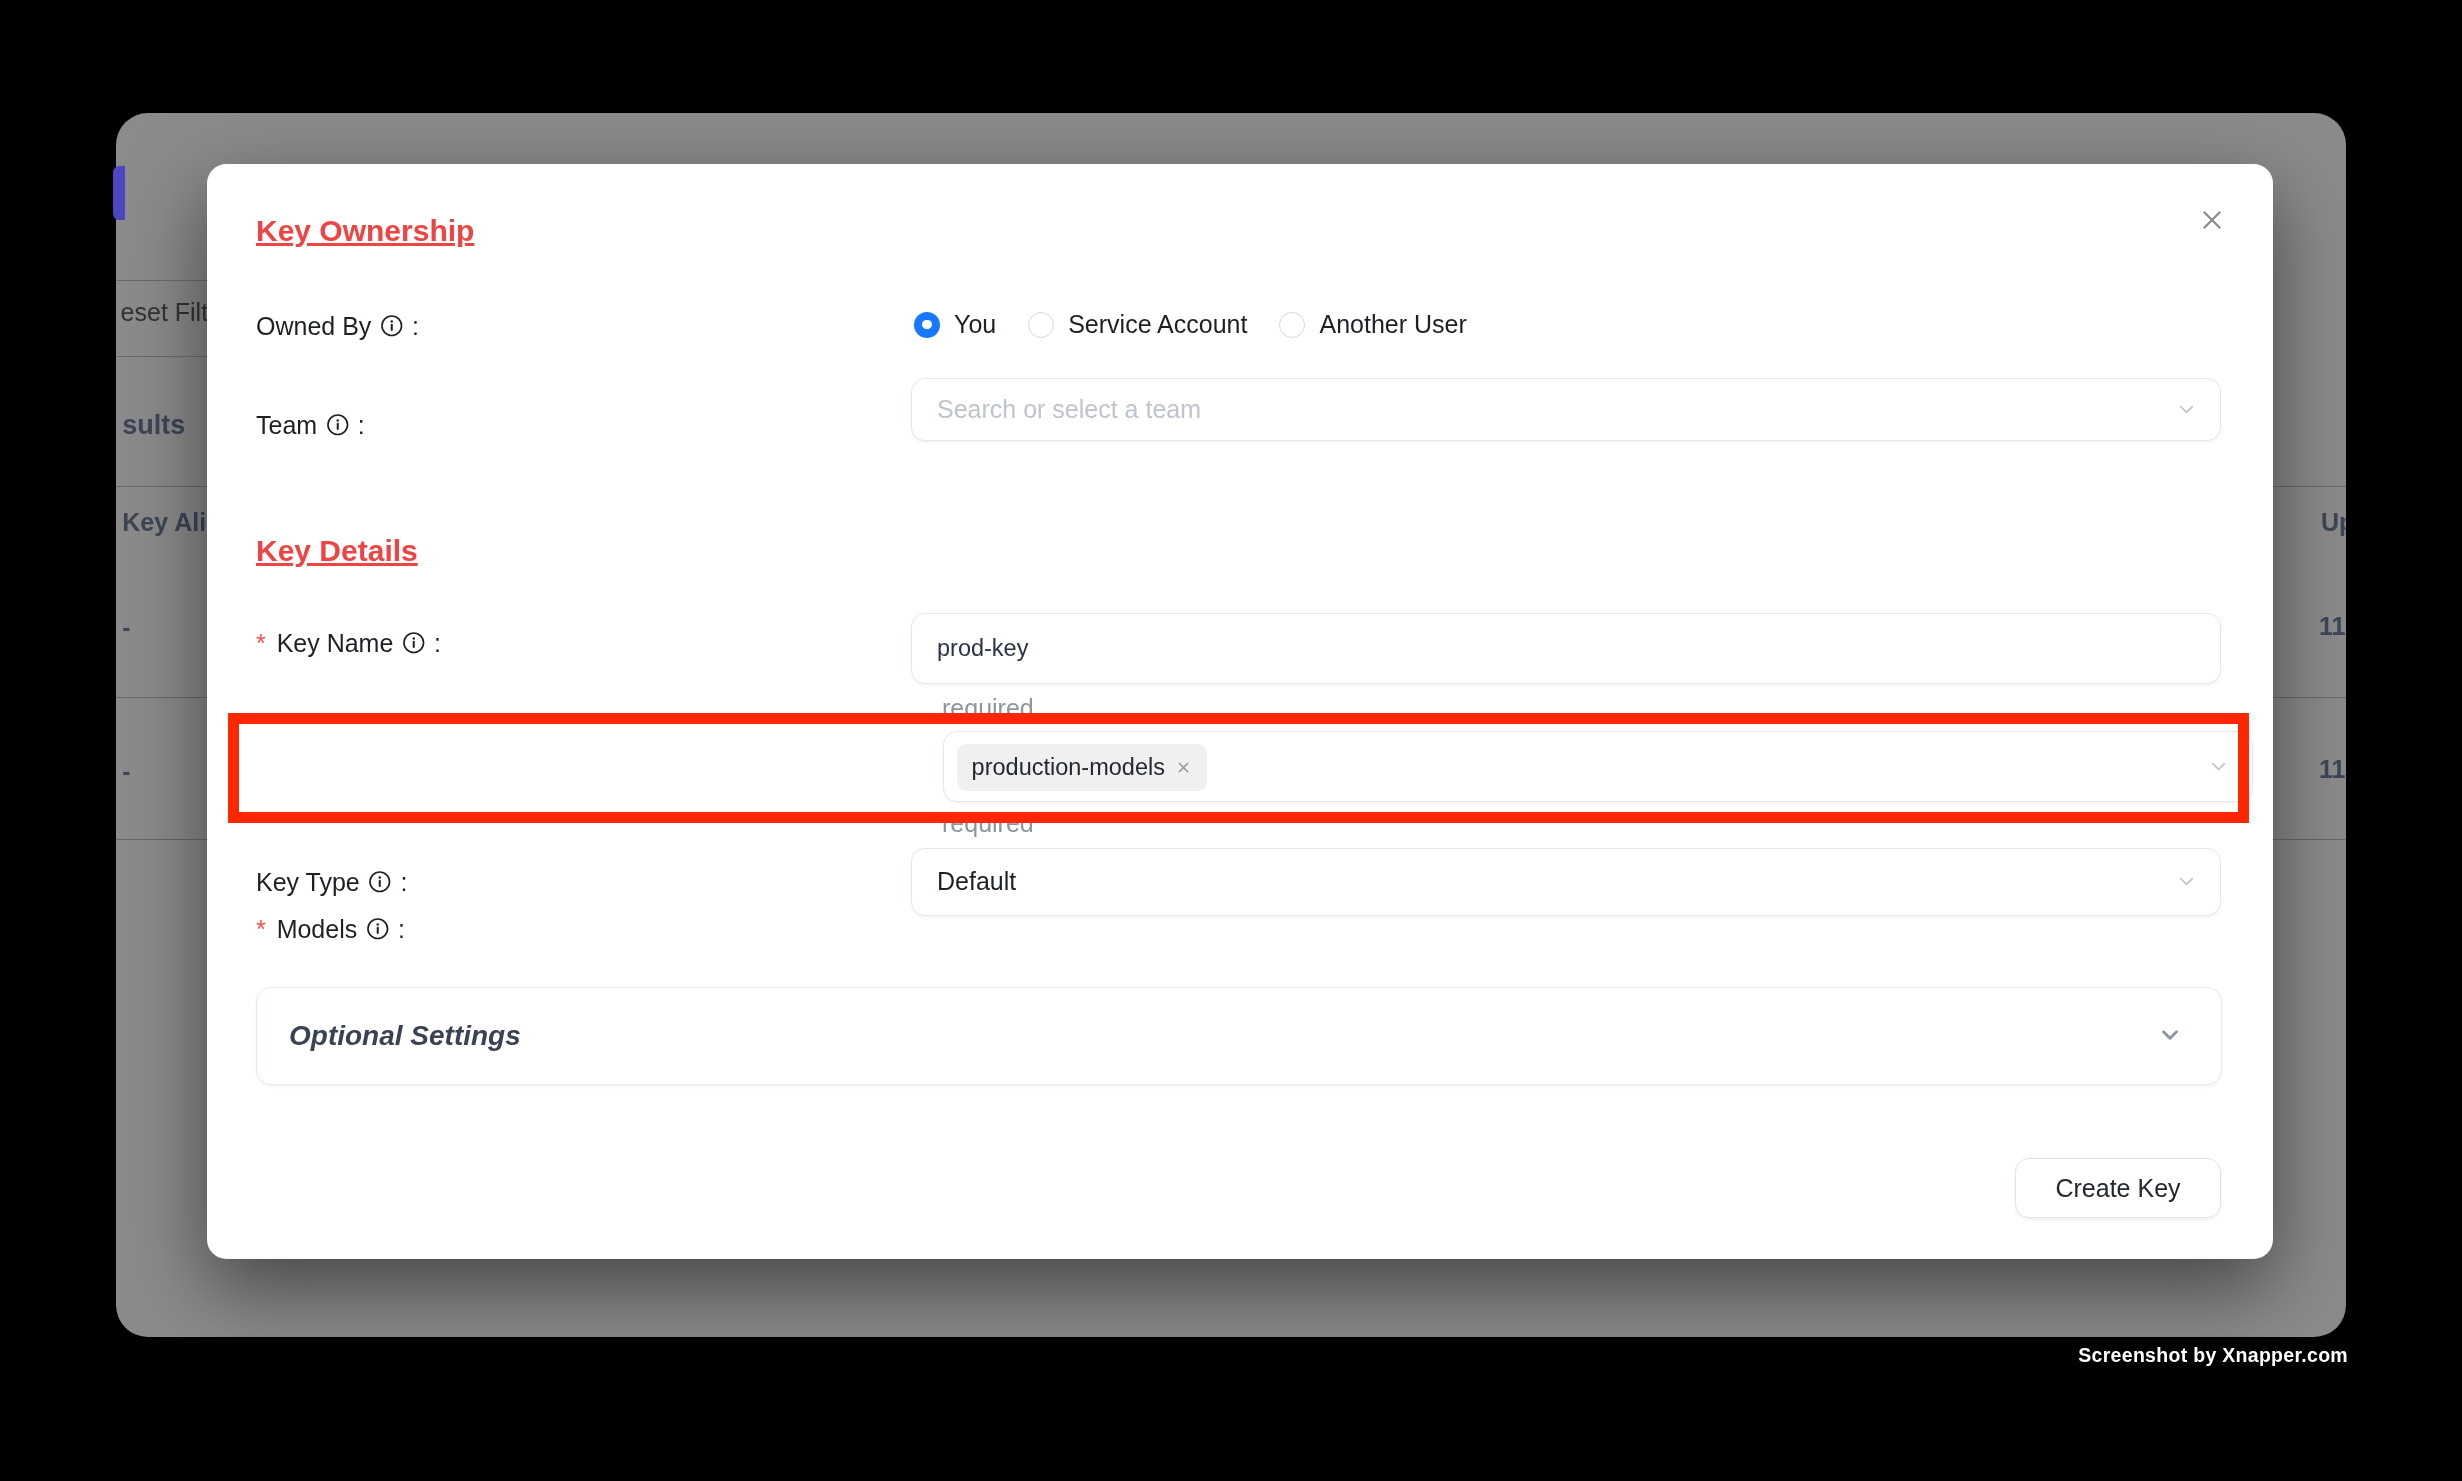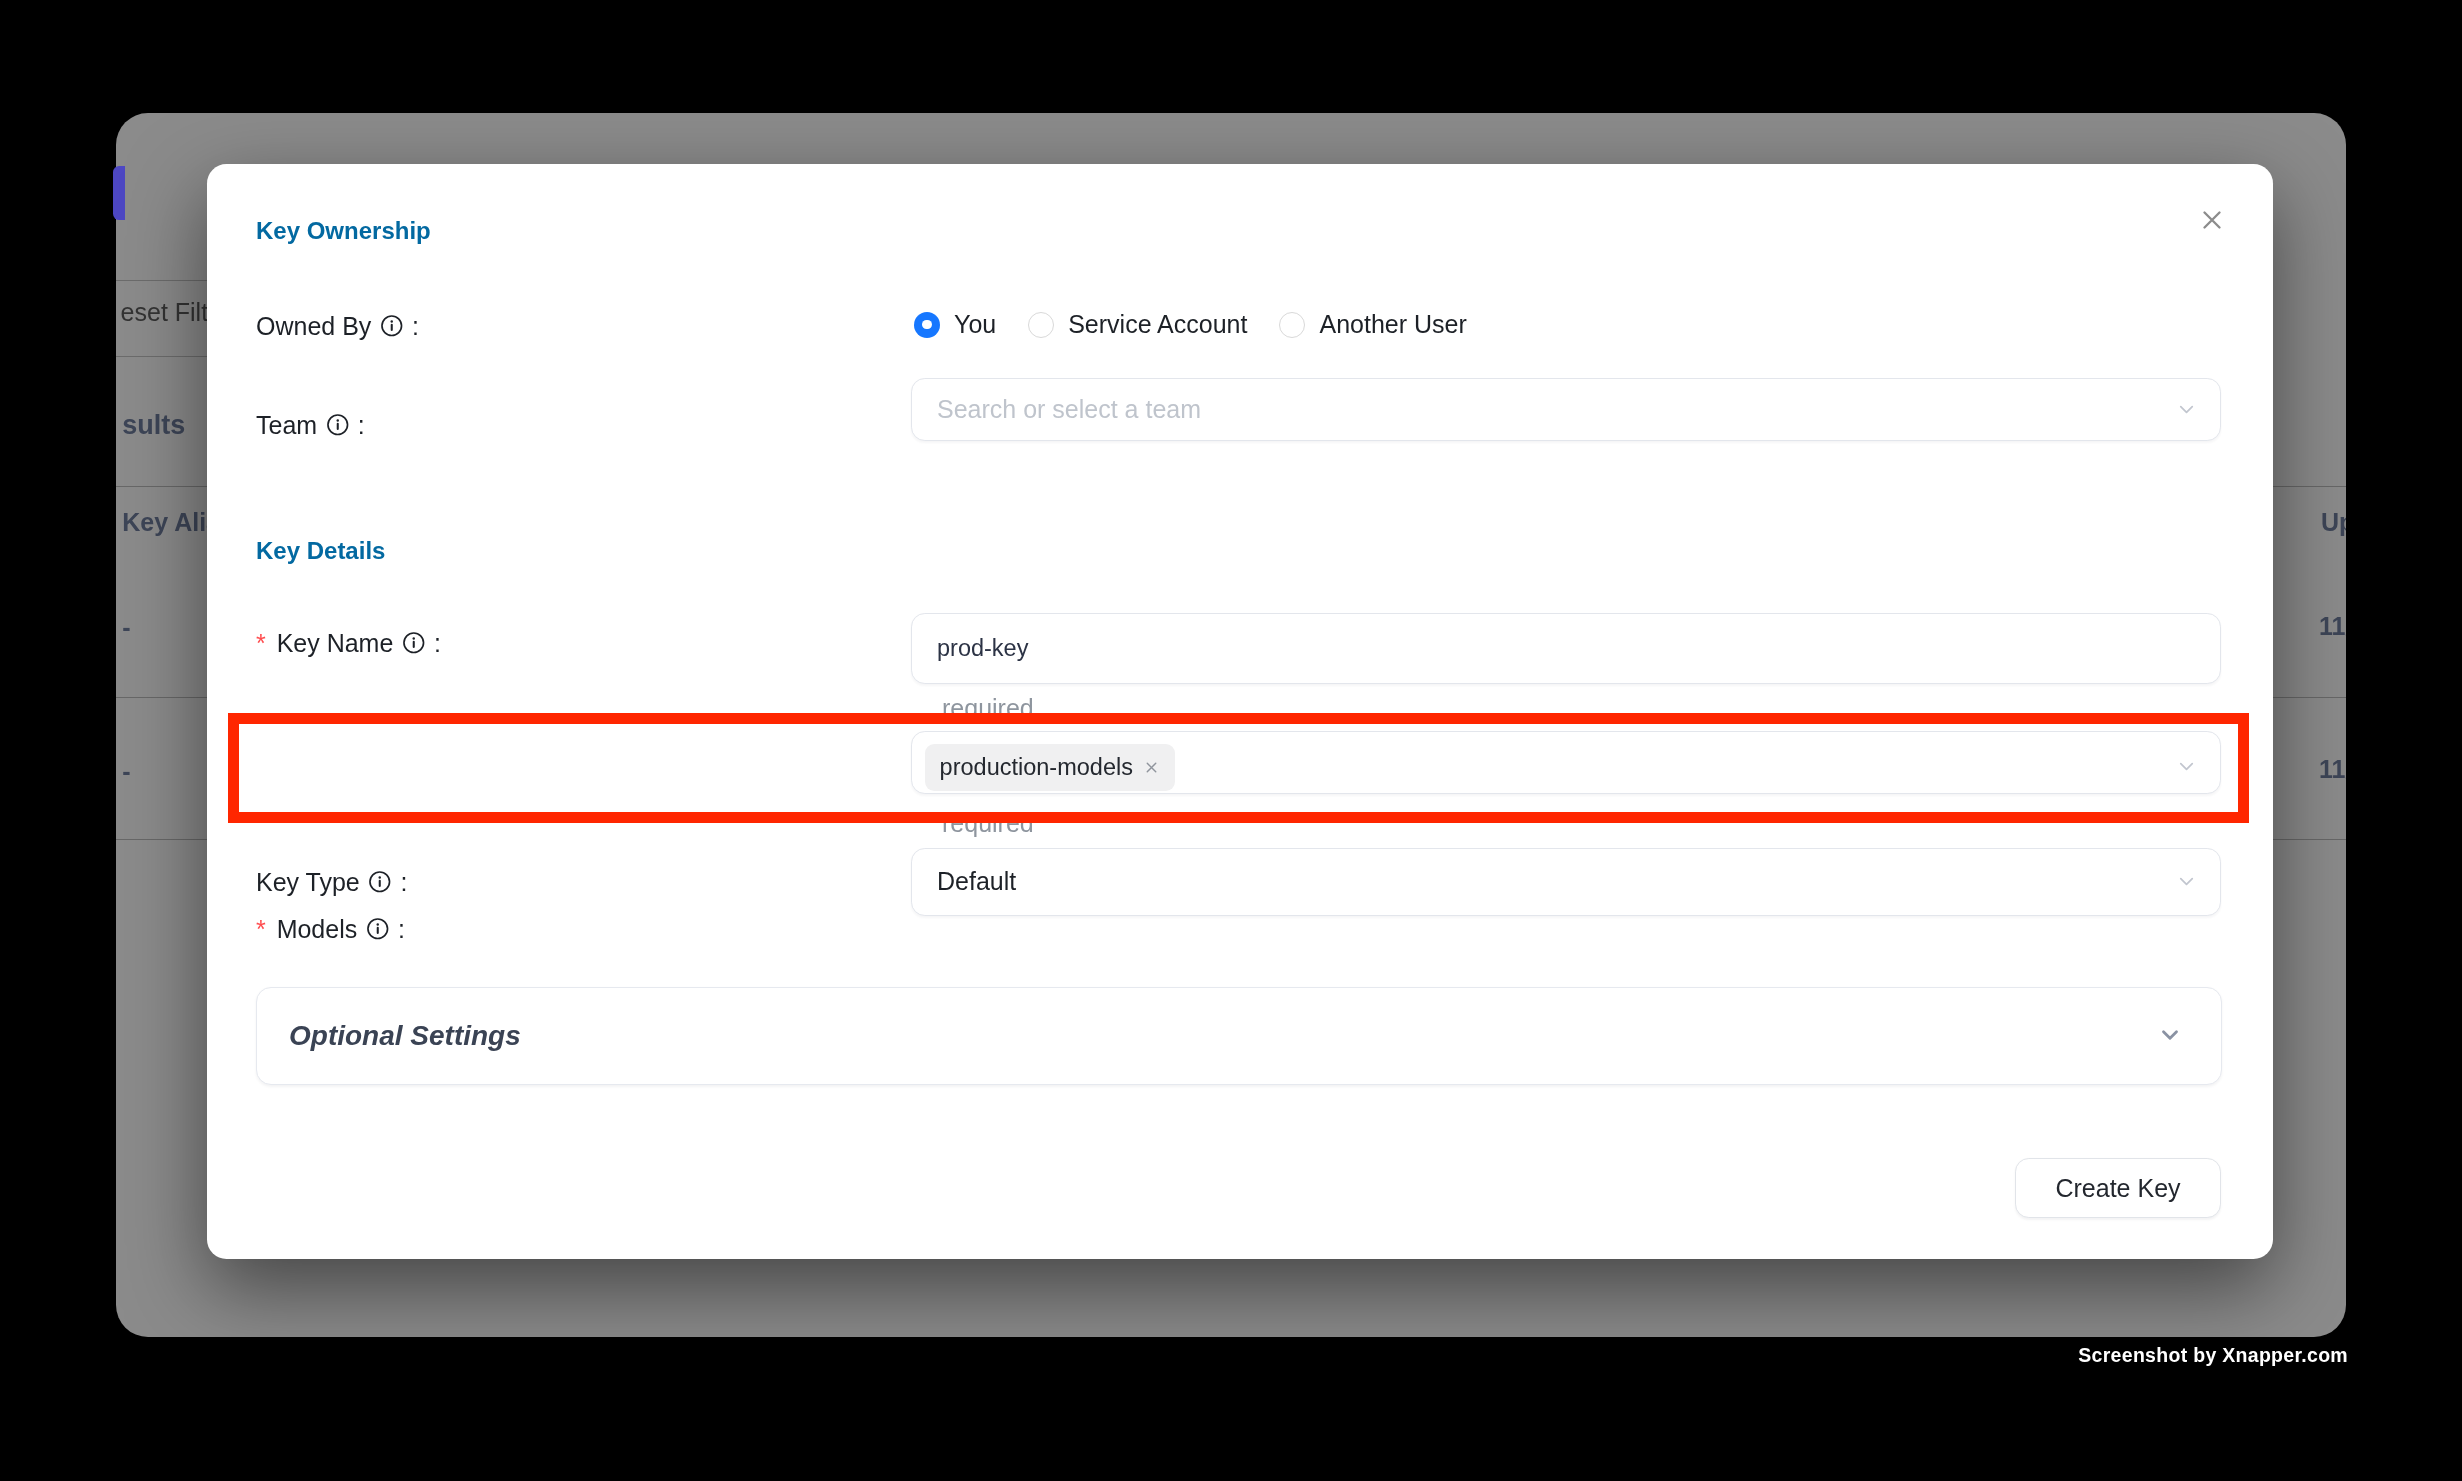--- a/index.html
+++ b/index.html
@@ -19,21 +19,21 @@
     position:absolute; left:113px; top:166px; width:12px; height:54px;
     background:#4d47c3; border-radius:6.3px 0 0 6.3px;
   }
 
   
   .modal {
     position:absolute; left:207px; top:164px; width:2066px; height:1095px;
     background:#ffffff; border-radius:19.5px;
     box-shadow:0 29px 80px rgba(0,0,0,0.5);
   }
-  .section-title { position:absolute; left:49px; font-size:24px; font-weight:700; color:#0369a1; line-height:34px; }
+  .section-title { position:absolute; left:49px; font-size:30px; font-weight:700; color:#ef4444; line-height:34px;text-decoration:underline; }
   .form-label { position:absolute; left:49px; display:flex; align-items:center; gap:8.6px;
                 font-size:25px; color:#1d2127; line-height:30px; white-space:nowrap; }
   .req-star { color:#ff4d4f; font-size:25px; margin-right:2.3px; }
   .info-icon { width:23.5px; height:23.5px; flex:0 0 auto; }
 
   .select-box, .text-input {
     position:absolute; left:704px; width:1310px; background:#fff;
     border:1.1px solid #e3e6ec; border-radius:13.8px;
     box-shadow:0 1.1px 2.3px rgba(16,24,40,0.04);
   }
@@ -187,21 +187,21 @@
     <div class="form-label" style="top:750px;">
       <span class="req-star">*</span>
       <span>Models</span>
       <svg class="info-icon" viewBox="0 0 24 24" fill="none" stroke="#1d2127" stroke-width="1.7">
         <circle cx="12" cy="12" r="10"></circle>
         <line x1="12" y1="11" x2="12" y2="16.4" stroke-width="2.1" stroke-linecap="round"></line>
         <circle cx="12" cy="7.6" r="1.25" fill="#1d2127" stroke="none"></circle>
       </svg>
       <span>:</span>
     </div>
-    <div class="select-box" style="top:567px; height:63px;">
+    <div class="select-box" style="top:567px; height:71px;margin-left:32px;">
       <span class="tag">
         <span>production-models</span>
         <svg class="tag-close" viewBox="0 0 24 24" fill="none" stroke="currentColor" stroke-width="2" stroke-linecap="round">
           <path d="M6 6 L18 18 M18 6 L6 18"></path>
         </svg>
       </span>
       <svg class="chevron" style="top:23px;" viewBox="0 0 24 24" fill="none" stroke="currentColor" stroke-width="1.8" stroke-linecap="round" stroke-linejoin="round">
         <path d="M6 9 L12 15 L18 9"></path>
       </svg>
     </div>

